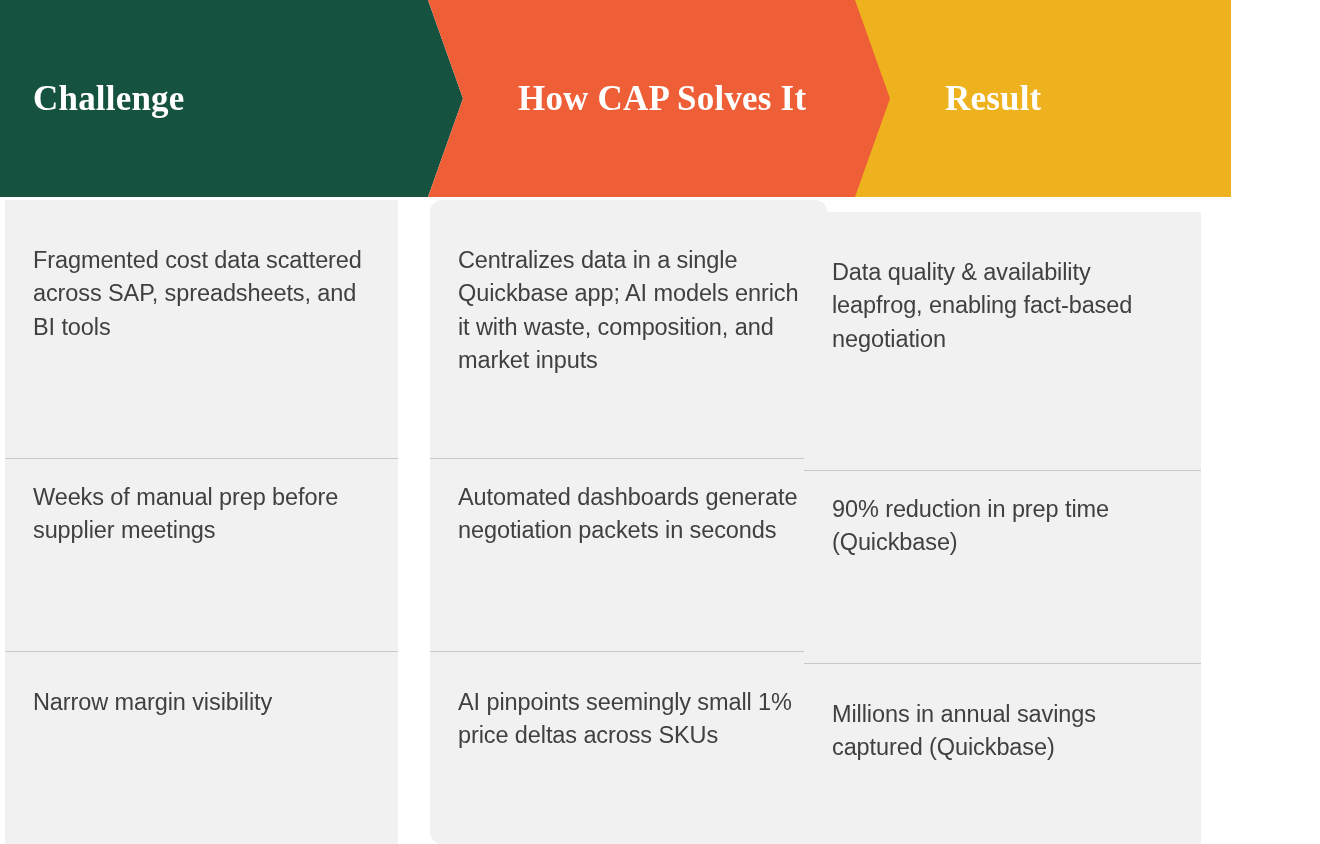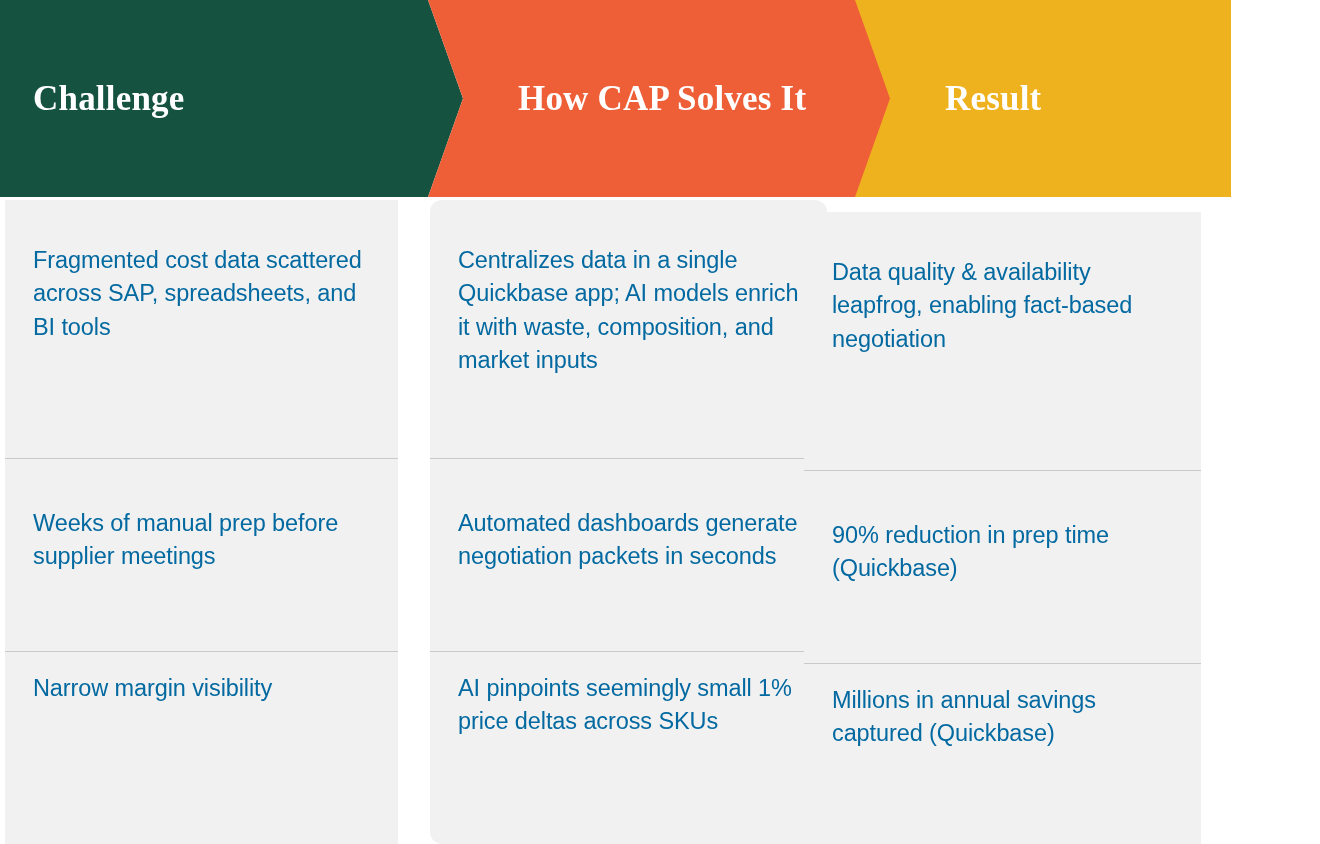--- a/index.html
+++ b/index.html
@@ -86,29 +86,29 @@
     padding: 0 28px;
     display: flex;
     align-items: flex-start;
   }
 
   .cell + .cell {
     border-top: 1px solid #C9C9C9;
   }
 
   .cell-r1 { height: 258px; padding-top: 44px; }
-  .cell-r2 { height: 193px; padding-top: 48px; }
-  .cell-r3 { height: 193px; padding-top: 20px; }
+  .cell-r2 { height: 193px; padding-top: 22px; }
+  .cell-r3 { height: 193px; padding-top: 34px; }
 
   .cell-text {
     margin: 0;
     font-family: "Liberation Sans", sans-serif;
     font-size: 23.5px;
     line-height: 1.42;
-    color: #0369a1;
+    color: #404040;
     font-weight: 400;
     letter-spacing: -0.1px;
   }
 </style>
 </head>
 <body>
 
 <div class="board">
 
   <div class="chevron-band">

